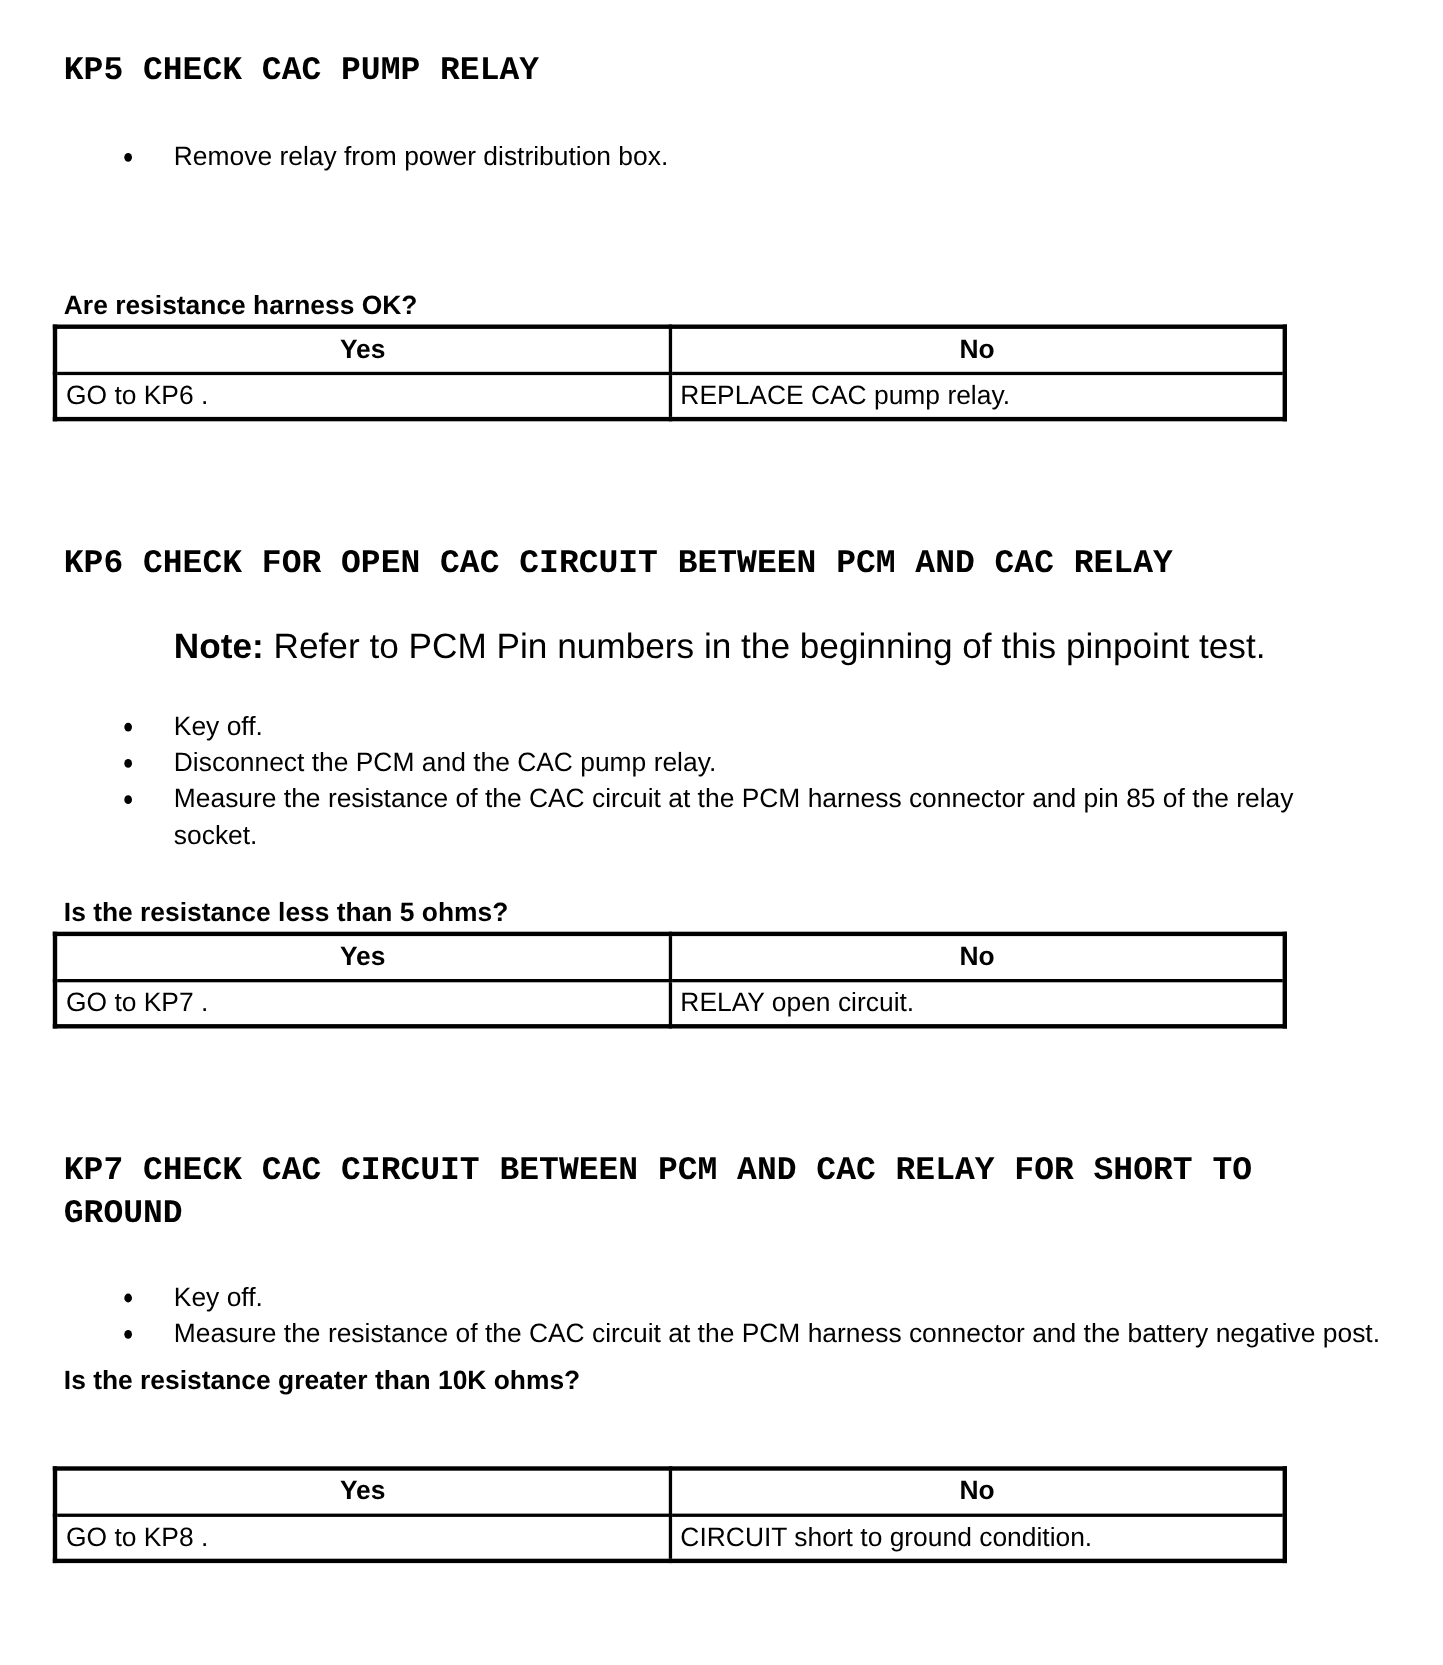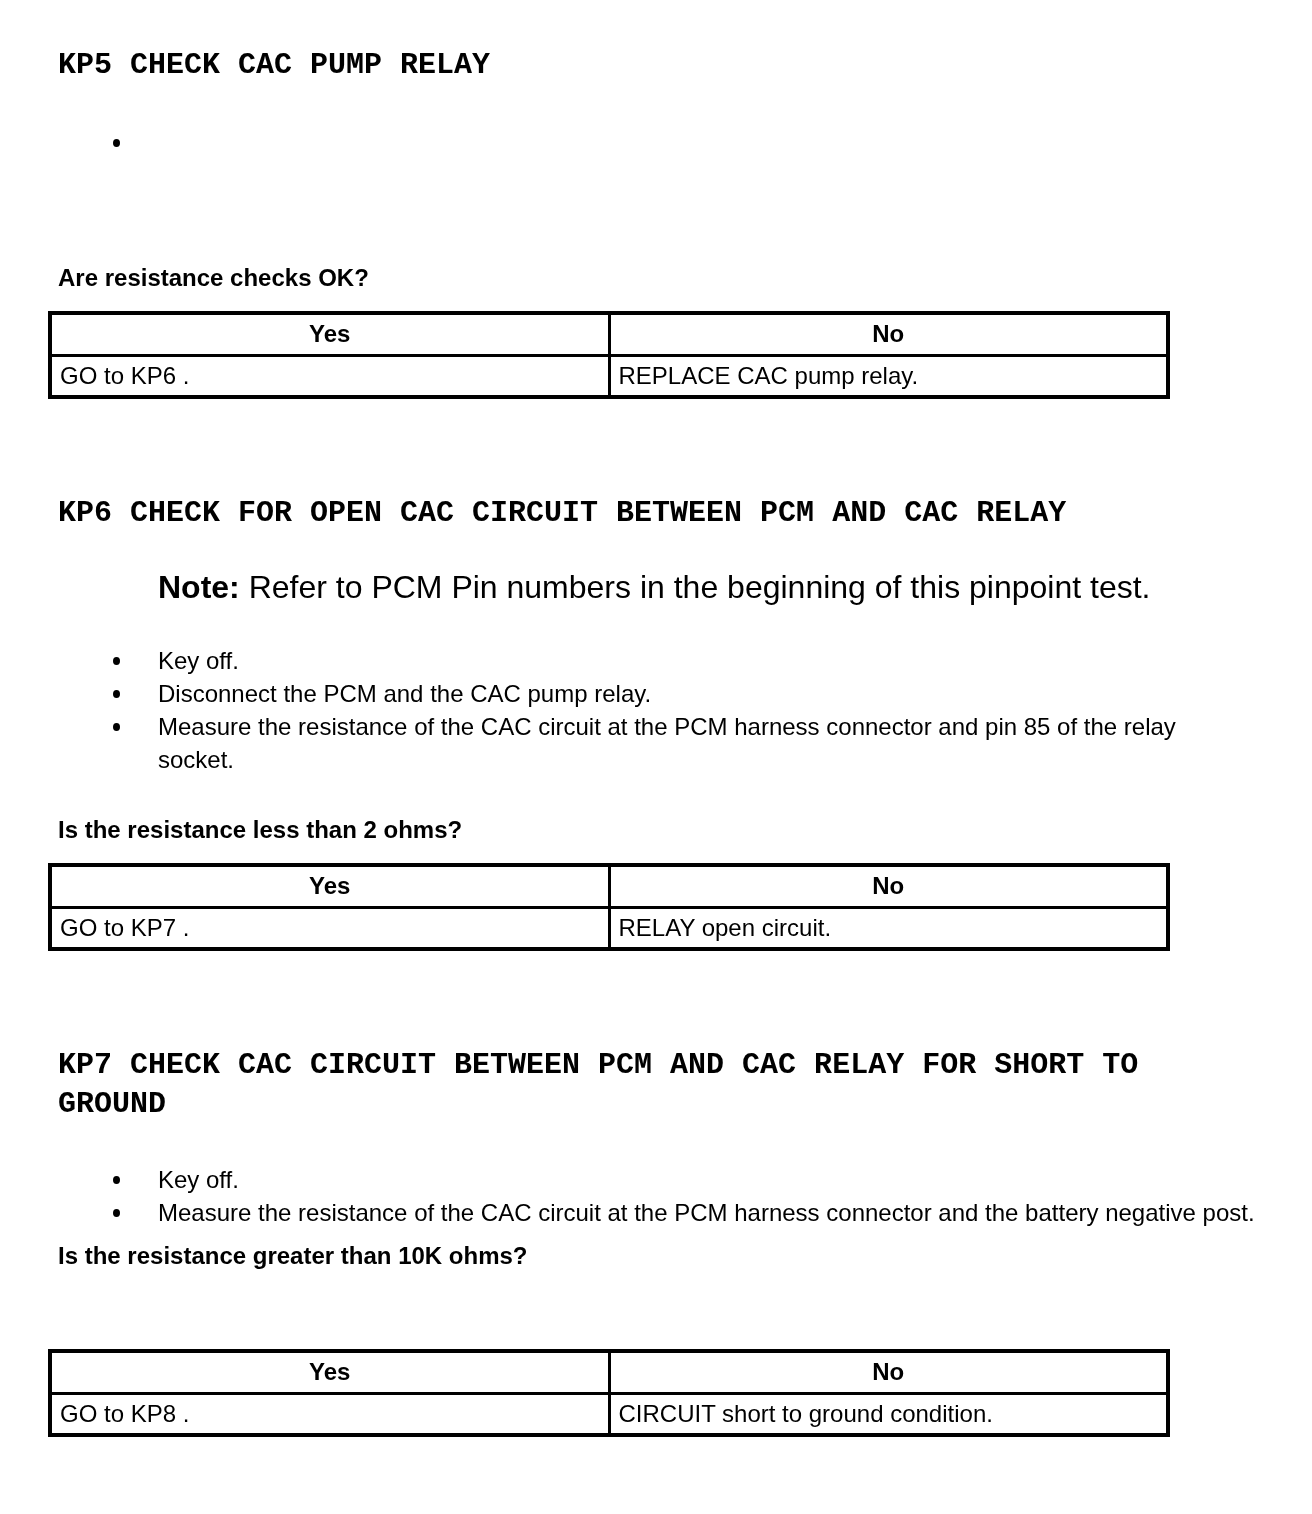--- a/index.html
+++ b/index.html
@@ -70,21 +70,20 @@
       line-height: 30px;
       width: 1000px;
     }
     table.decision {
       position: absolute;
       left: 48px;
       width: 1122px;
       border-collapse: collapse;
       border: 4px solid #000;
       table-layout: fixed;
-      margin-top: 16px;
     }
     table.decision th, table.decision td {
       border: 3px solid #000;
       font-size: 24px;
       padding: 0 8px;
       height: 42px;
       box-sizing: border-box;
     }
     table.decision th {
       font-weight: bold;
@@ -94,23 +93,23 @@
       text-align: left;
       font-weight: normal;
     }
   </style>
 </head>
 <body>
 
 <div class="section" style="top:0;">
   <h1 class="heading" style="top:46px;">KP5 CHECK CAC PUMP RELAY</h1>
   <ul class="bullets" style="top:126px;">
-    <li><span class="dot"></span></li>
+    <li><span class="dot"></span><span>Remove relay from power distribution box.</span></li>
   </ul>
-  <div class="question" style="top:263px;">Are resistance checks OK?</div>
+  <div class="question" style="top:263px;">Are resistance harness OK?</div>
   <table class="decision" style="top:295px;">
     <tbody>
         <tr>
       <th>Yes</th>
       <th>No</th>
     </tr>
     <tr>
       <td>GO to KP6 .</td>
       <td>REPLACE CAC pump relay.</td>
     </tr>
@@ -119,21 +118,21 @@
 </div>
 
 <div class="section" style="top:0;">
   <h1 class="heading" style="top:494px;">KP6 CHECK FOR OPEN CAC CIRCUIT BETWEEN PCM AND CAC RELAY</h1>
   <div class="note" style="top:571px;"><b>Note:</b><span> Refer to PCM Pin numbers in the beginning of this pinpoint test.</span></div>
   <ul class="bullets" style="top:644px;">
     <li><span class="dot"></span><span>Key off.</span></li>
     <li><span class="dot"></span><span>Disconnect the PCM and the CAC pump relay.</span></li>
     <li><span class="dot"></span><span>Measure the resistance of the CAC circuit at the PCM harness connector and pin 85 of the relay socket.</span></li>
   </ul>
-  <div class="question" style="top:815px;">Is the resistance less than 2 ohms?</div>
+  <div class="question" style="top:815px;">Is the resistance less than 5 ohms?</div>
   <table class="decision" style="top:847px;">
     <tbody>
         <tr>
       <th>Yes</th>
       <th>No</th>
     </tr>
     <tr>
       <td>GO to KP7 .</td>
       <td>RELAY open circuit.</td>
     </tr>

